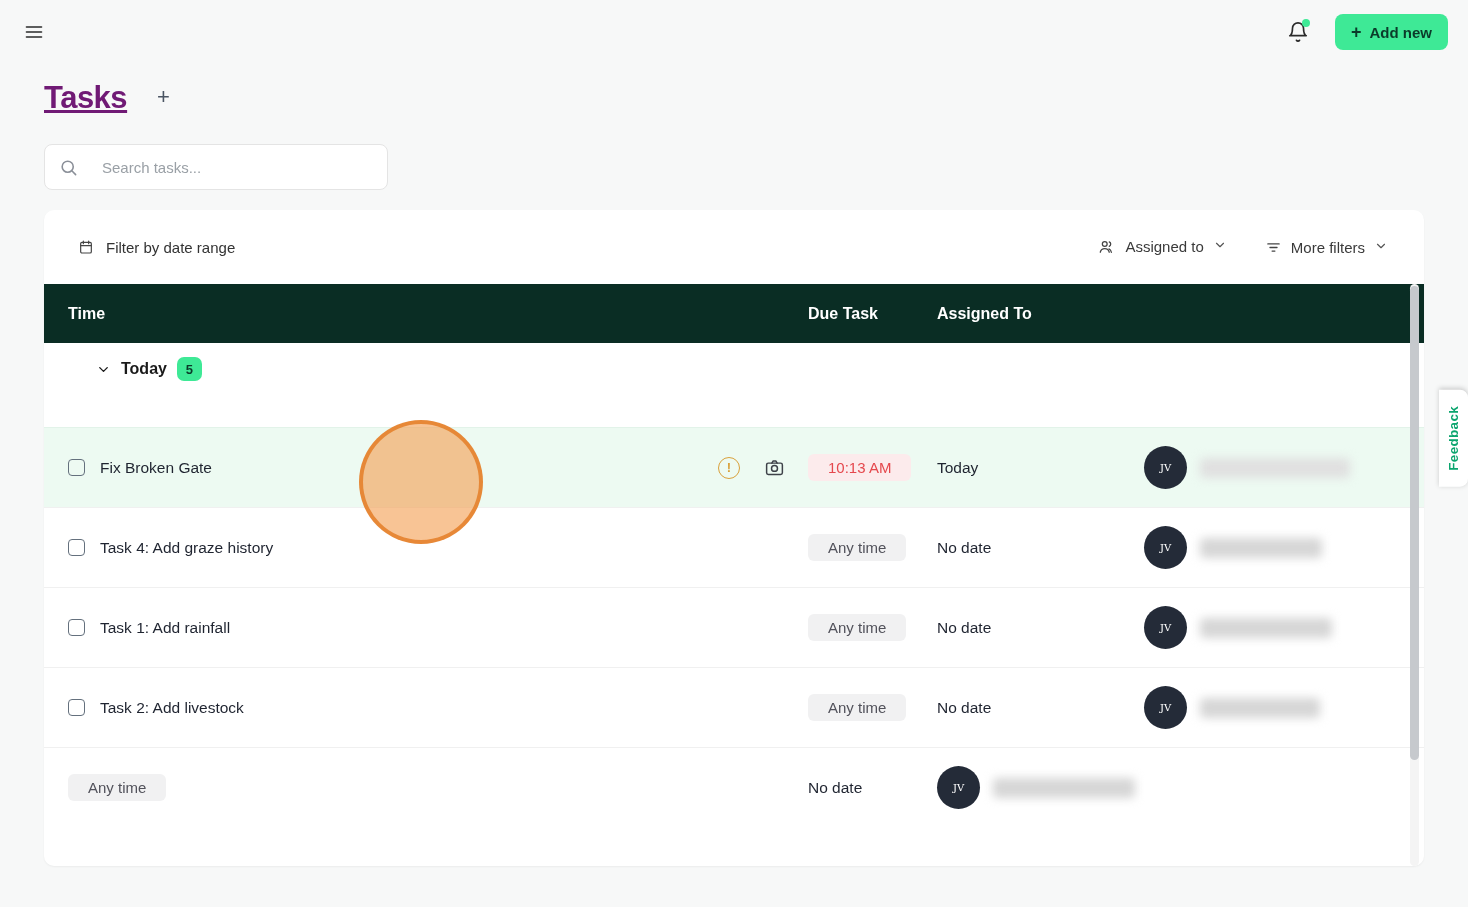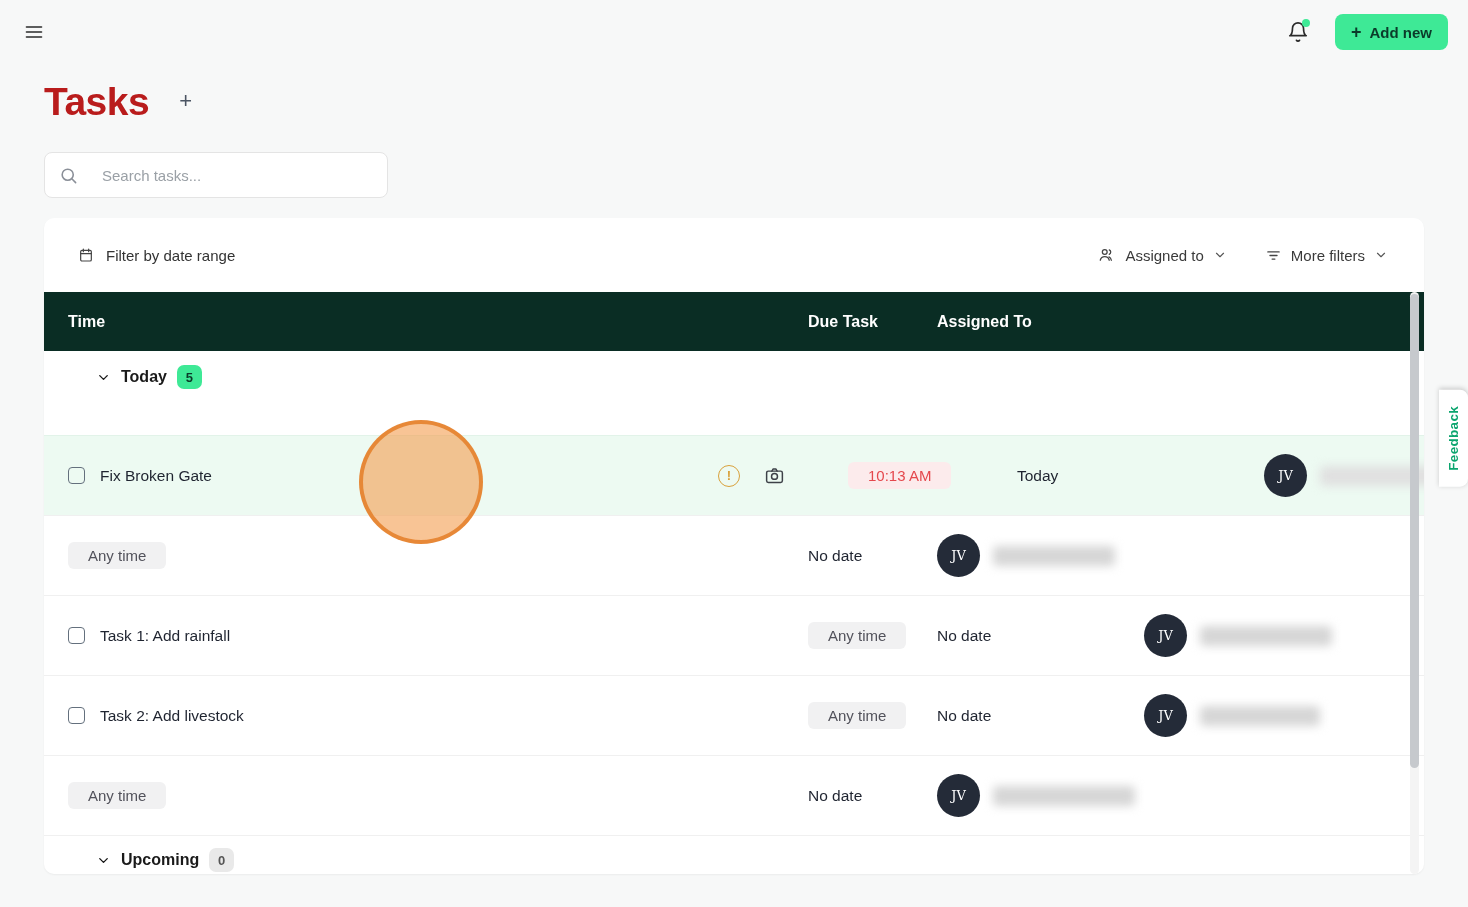--- a/index.html
+++ b/index.html
@@ -17,72 +17,72 @@
   .hamburger { width: 28px; height: 28px; display: flex; align-items: center; justify-content: center; color: #2a2a2a; }
   .topbar-right { margin-left: auto; display: flex; align-items: center; gap: 22px; }
   .bell { position: relative; width: 30px; height: 30px; color: #2a2a2a; display: flex; align-items: center; justify-content: center; }
   .bell-dot { position: absolute; top: 2px; right: 3px; width: 8px; height: 8px; border-radius: 50%; background: #3ee996; }
   .add-new { background: #3ee996; color: #0b3b2a; height: 36px; padding: 0 16px; border-radius: 8px;
     display: flex; align-items: center; gap: 8px; font-size: 15px; font-weight: 600; }
   .add-new .plus { font-size: 18px; font-weight: 600; line-height: 1; }
 
   
   .title-row { display: flex; align-items: center; gap: 30px; margin: 16px 0 0 44px; }
-  .title-row h1 { font-size: 39px; font-weight: 800; color: #b91c1c; letter-spacing: -0.5px; }
+  .title-row h1 { font-size: 31px; font-weight: 800; color: #701a75; letter-spacing: -0.5px; text-decoration: underline; }
   .title-plus { font-size: 22px; color: #4b5563; font-weight: 500; padding-bottom: 2px; }
 
   
   .controls-row { margin: 28px 44px 0; display: flex; align-items: center; justify-content: space-between; }
   .tabs { display: inline-flex; background: #eeeeee; border-radius: 10px; overflow: hidden; }
   .tab { display: flex; align-items: center; gap: 9px; height: 45px; padding: 0 19px; font-size: 15.5px; color: #222; }
   .tab .icon { display: flex; }
   .tab-active { background: #0a6a4d; color: #ffffff; border-radius: 10px; font-weight: 500; }
   .search { width: 344px; height: 46px; background: #ffffff; border: 1px solid #e4e4e4; border-radius: 8px;
     display: flex; align-items: center; gap: 24px; padding: 0 14px; color: #8a8f98; }
   .search input { border: none; outline: none; flex: 1; font-size: 15px; color: #333; background: transparent; font-family: inherit; }
   .search input::placeholder { color: #9aa0a6; }
 
   
   .card { position: relative; margin: 20px 44px 0; height: 656px; background: #ffffff;
     border-radius: 10px; box-shadow: 0 1px 2px rgba(0,0,0,0.05); overflow: hidden; }
   .filter-row { height: 74px; display: flex; align-items: center; padding: 0 24px 0 34px; }
-  .filter-btn { display: flex; align-items: center; gap: 12px; font-size: 15px; color: #333; }
+  .filter-btn { display: flex; gap: 12px; font-size: 15px; color: #333; }
   .filter-right { margin-left: auto; display: flex; align-items: center; gap: 38px; margin-right: 12px; }
   .filter-right .filter-btn { gap: 9px; color: #3a3a3a; }
   .chev { display: flex; color: #555; }
 
   
   .thead { height: 59px; background: #0a2d24; color: #ffffff; display: grid;
     grid-template-columns: 740px 129px 207px 1fr; align-items: center; padding-left: 24px;
     font-size: 16px; font-weight: 700; }
   .group-row { height: 84px; display: flex; align-items: flex-start; padding: 14px 0 0 52px; }
   .group-row .grp-inner { display: flex; align-items: center; gap: 10px; }
   .grp-label { font-size: 16px; font-weight: 700; color: #1a1a1a; }
   .grp-badge { min-width: 25px; height: 24px; padding: 0 7px; border-radius: 7px; background: #3ee996;
     color: #0b3b2a; font-size: 13px; font-weight: 700; display: flex; align-items: center; justify-content: center; }
   .grp-badge.muted { background: #e9e9e9; color: #555; }
   .group-row.upcoming { height: 50px; padding-top: 12px; border-top: 1px solid #f0f0f0; }
 
   .trow { height: 80px; display: grid; grid-template-columns: 740px 129px 207px 1fr; align-items: center;
     padding-left: 24px; border-top: 1px solid #f0f0f0; background: #ffffff; }
-  .trow.highlight { background: #edfaf2; border-top-color: #e2f3e9; gap: 40px; }
+  .trow.highlight { background: #edfaf2; border-top-color: #e2f3e9; }
   .cell-task { display: flex; align-items: center; gap: 15px; }
   .checkbox { width: 17px; height: 17px; border: 1.6px solid #64707d; border-radius: 4px; background: transparent; flex: none; }
   .task-label { font-size: 15.5px; color: #1f2430; }
   .row-icons { margin-left: auto; margin-right: 23px; display: flex; align-items: center; gap: 24px; }
   .alert-ic { width: 22px; height: 22px; border: 1.6px solid #d9a13c; border-radius: 50%; color: #d9a13c;
     font-size: 13px; font-weight: 700; display: flex; align-items: center; justify-content: center; }
   .cam-ic { color: #3d4148; display: flex; }
   .badge { display: inline-block; padding: 5px 20px; border-radius: 6px; font-size: 15px; }
   .time-alert { color: #e5484d; background: #fcebec; font-weight: 500; }
   .time-muted { color: #52525b; background: #f1f1f2; }
   .cell-due { font-size: 15.5px; color: #1f2430; }
   .cell-assigned { display: flex; align-items: center; gap: 13px; }
   .avatar { width: 43px; height: 43px; border-radius: 50%; background: #242b38; color: #ffffff;
-    font-size: 13px; font-family: "DejaVu Serif", serif; display: flex; align-items: center; justify-content: center; flex: none; }
+    font-size: 10px; font-family: "DejaVu Serif", serif; display: flex; align-items: center; justify-content: center; flex: none; }
   .blur-name { height: 20px; border-radius: 4px; background: #d6d6d6; filter: blur(5px); display: inline-block; }
 
   
   .vscroll-track { position: absolute; right: 5px; top: 74px; width: 9px; height: 582px; background: #f4f4f4; border-radius: 5px; }
   .vscroll-thumb { position: absolute; top: 2px; left: 0; width: 9px; height: 474px; background: #c6c9cd; border-radius: 5px; }
 
   
   .click-indicator { position: absolute; left: 359px; top: 420px; width: 124px; height: 124px; border-radius: 50%;
     background: rgba(243,156,78,0.6); border: 4px solid rgba(228,126,39,0.85); z-index: 60; pointer-events: none; }
   .feedback-tab { position: absolute; right: 0; top: 390px; z-index: 40; background: #ffffff;
@@ -211,20 +211,24 @@
     </div>
     <div><span class="badge time-alert">10:13 AM</span></div>
     <div class="cell-due">Today</div>
     <div class="cell-assigned">
       <span class="avatar">JV</span>
       <span class="blur-name" style="width:150px;background:#e0e0e0;"></span>
     </div>
   </div>
 
   <div class="trow">
+    <div class="cell-task">
+      <button class="checkbox"></button>
+      <span class="task-label">Task 4: Add graze history</span>
+    </div>
     <div><span class="badge time-muted">Any time</span></div>
     <div class="cell-due">No date</div>
     <div class="cell-assigned">
       <span class="avatar">JV</span>
       <span class="blur-name" style="width:122px;"></span>
     </div>
   </div>
 
   <div class="trow">
     <div class="cell-task">
@@ -254,31 +258,20 @@
 
   <div class="trow">
     <div><span class="badge time-muted">Any time</span></div>
     <div class="cell-due">No date</div>
     <div class="cell-assigned">
       <span class="avatar">JV</span>
       <span class="blur-name" style="width:142px;"></span>
     </div>
   </div>
 
-  <div class="group-row upcoming">
-    <div class="grp-inner">
-      <span class="chev">
-        <svg width="15" height="15" viewBox="0 0 24 24" fill="none" stroke="#1a1a1a" stroke-width="2.2" stroke-linecap="round" stroke-linejoin="round">
-            <path d="M6 9l6 6 6-6"></path>
-          </svg>
-      </span>
-      <span class="grp-label">Upcoming</span>
-      <span class="grp-badge muted">0</span>
-    </div>
-  </div>
 
   <div class="vscroll-track">
     <div class="vscroll-thumb"></div>
   </div>
 </div>
 
 <div class="click-indicator"></div>
 <button class="feedback-tab">Feedback</button>
 
 </body></html>

